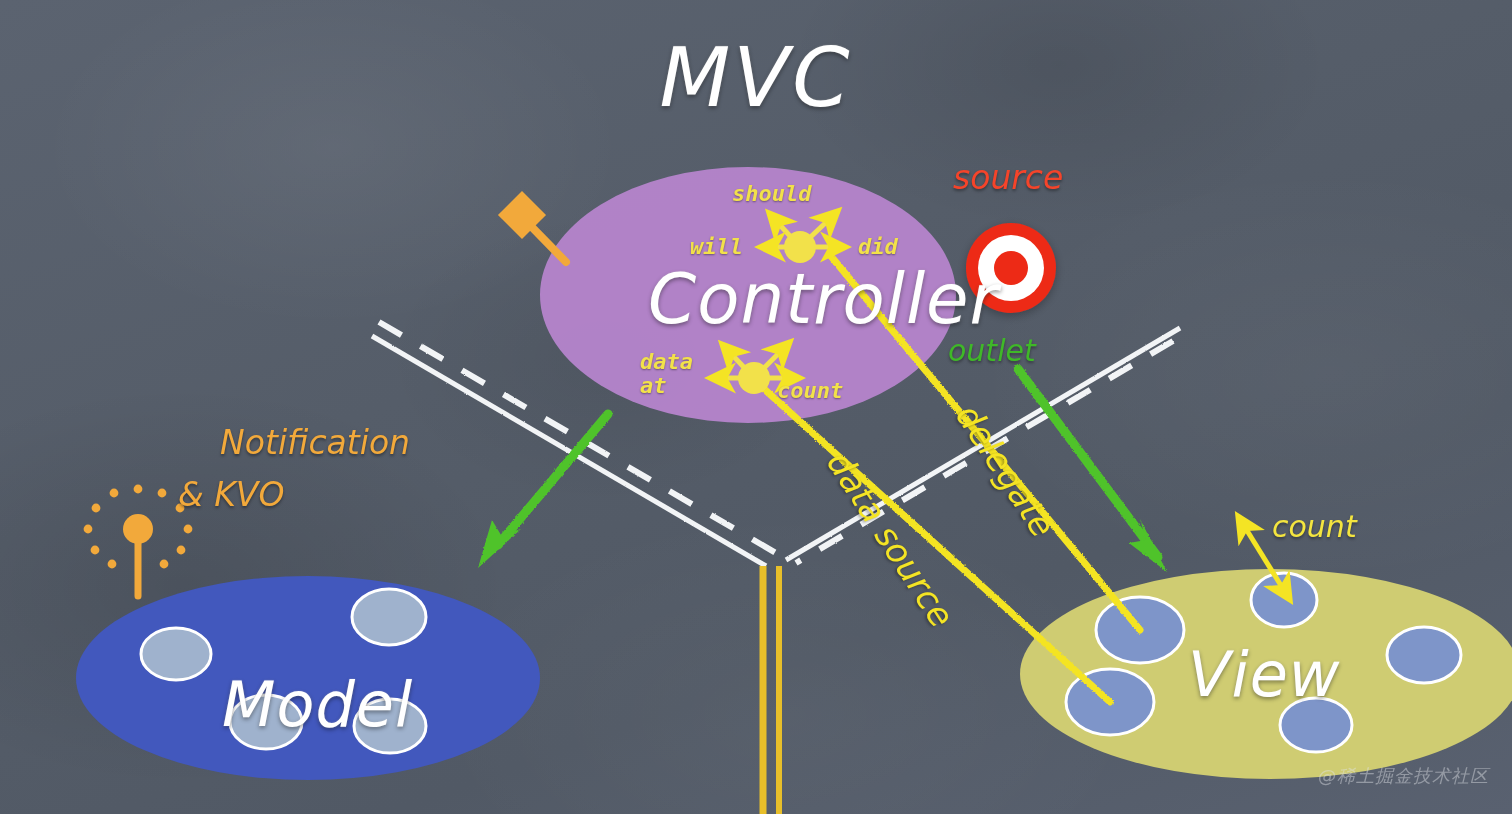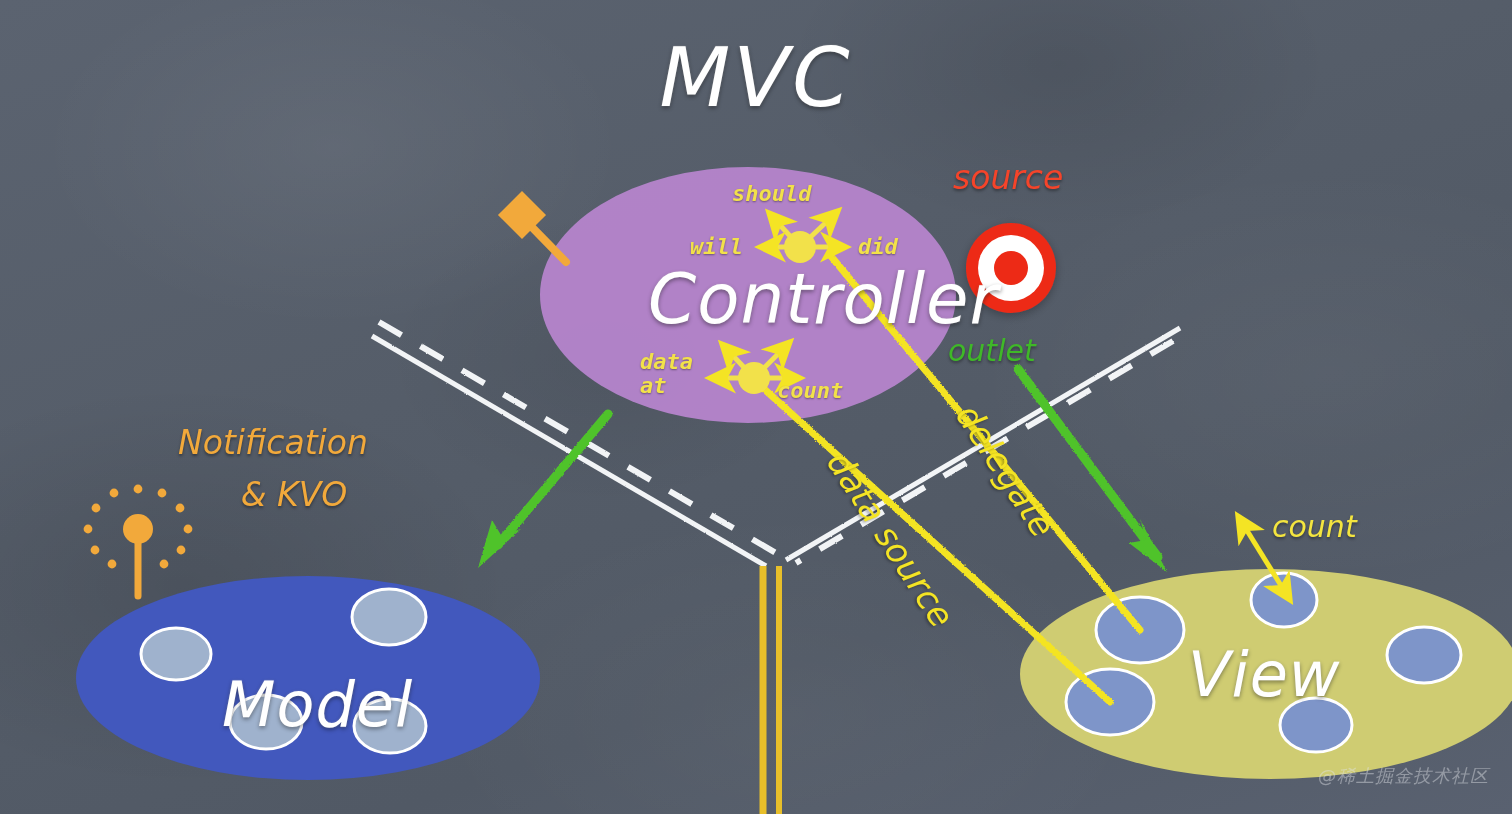--- a/index.html
+++ b/index.html
@@ -90,28 +90,28 @@
   }
   #note-action {
     left: 1272px; top: 511px;
     font-size: 30px;
     color: #f4e53f;
   }
   #note-notification {
     left: 178px; top: 425px;
     font-size: 33px;
     color: #f2a93b;
-    text-align: left;
+    text-align: right;
     width: 232px;
   }
   #note-kvo {
     left: 178px; top: 477px;
     font-size: 33px;
     color: #f2a93b;
-    text-align: center;
+    text-align: left;
     width: 232px;
   }
   
   .rot-y {
     font-family: "DejaVu Sans", sans-serif;
     color: #f4e424;
     font-size: 34px;
     font-weight: 400;
     text-shadow: 0 2px 3px rgba(0,0,0,0.35);
     transform-origin: left top;

